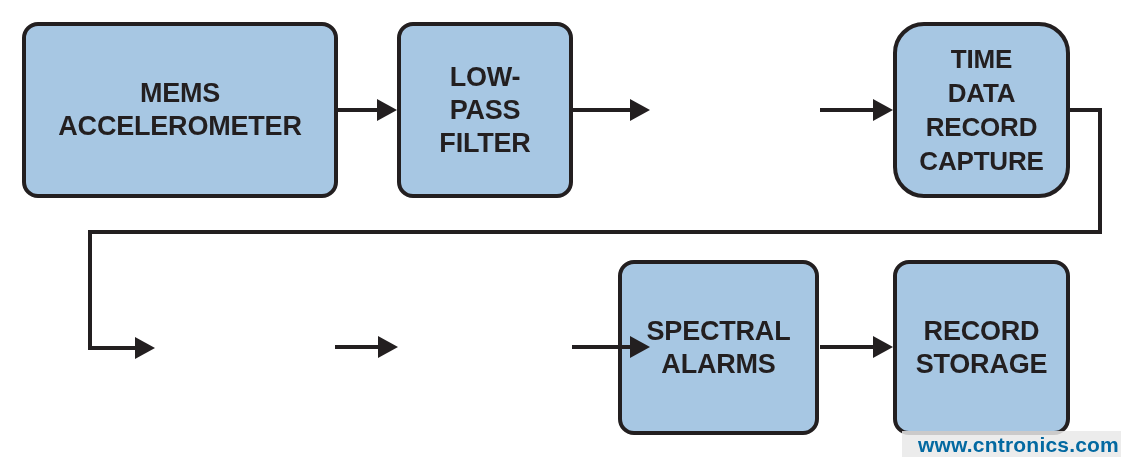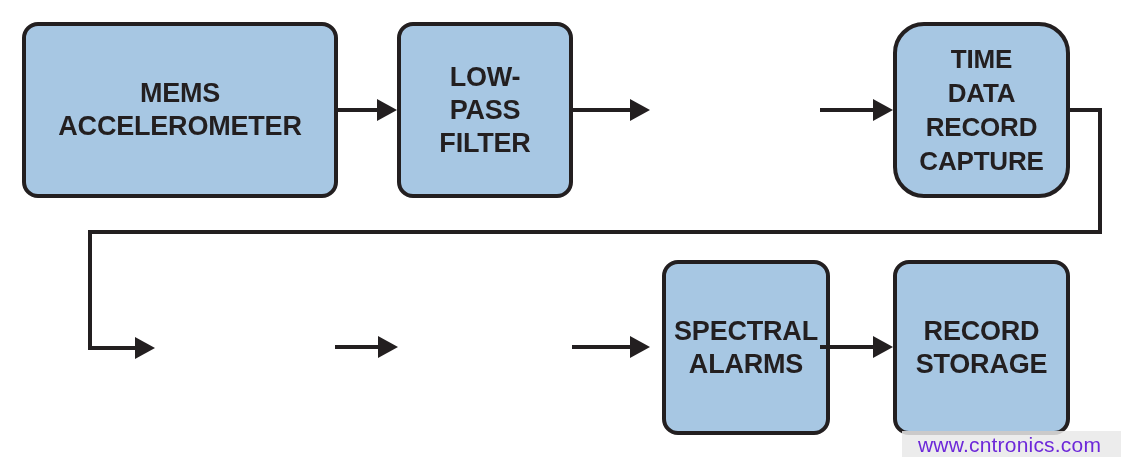--- a/index.html
+++ b/index.html
@@ -71,23 +71,23 @@
     background: #231f20;
   }
 
   .watermark-band {
     position: absolute;
     background: #e9e9e9;
     opacity: 0.85;
   }
   .watermark {
     position: absolute;
-    color: #6d28d9;
+    color: #0369a1;
     font-size: 21px;
-    font-weight: normal;
+    font-weight: bold;
     letter-spacing: 0.2px;
     font-family: "Liberation Sans", sans-serif;
     white-space: nowrap;
   }
 </style>
 </head>
 <body>
 
 <div id="canvas">
 
@@ -123,21 +123,21 @@
   <div class="vline" style="left:1098px; top:108px; height:126px;"></div>
   <div class="hline" style="left:88px; top:230px; width:1014px;"></div>
   <div class="vline" style="left:88px; top:230px; height:118px;"></div>
   <div class="arrow" style="left:88px; top:348px; width:67px;">
     <div class="shaft" style="width:49px;"></div>
     <div class="head" style="left:47px;"></div>
   </div>
 
 
 
-  <div class="blk" style="left:662px; top:260px; width:168px; height:175px;">SPECTRAL
+  <div class="blk" style="left:618px; top:260px; width:201px; height:175px;">SPECTRAL
 ALARMS</div>
 
   <div class="blk" style="left:893px; top:260px; width:177px; height:175px;">RECORD
 STORAGE</div>
 
   <div class="arrow" style="left:335px; top:347px; width:63px;">
     <div class="shaft" style="width:45px;"></div>
     <div class="head" style="left:43px;"></div>
   </div>
 

